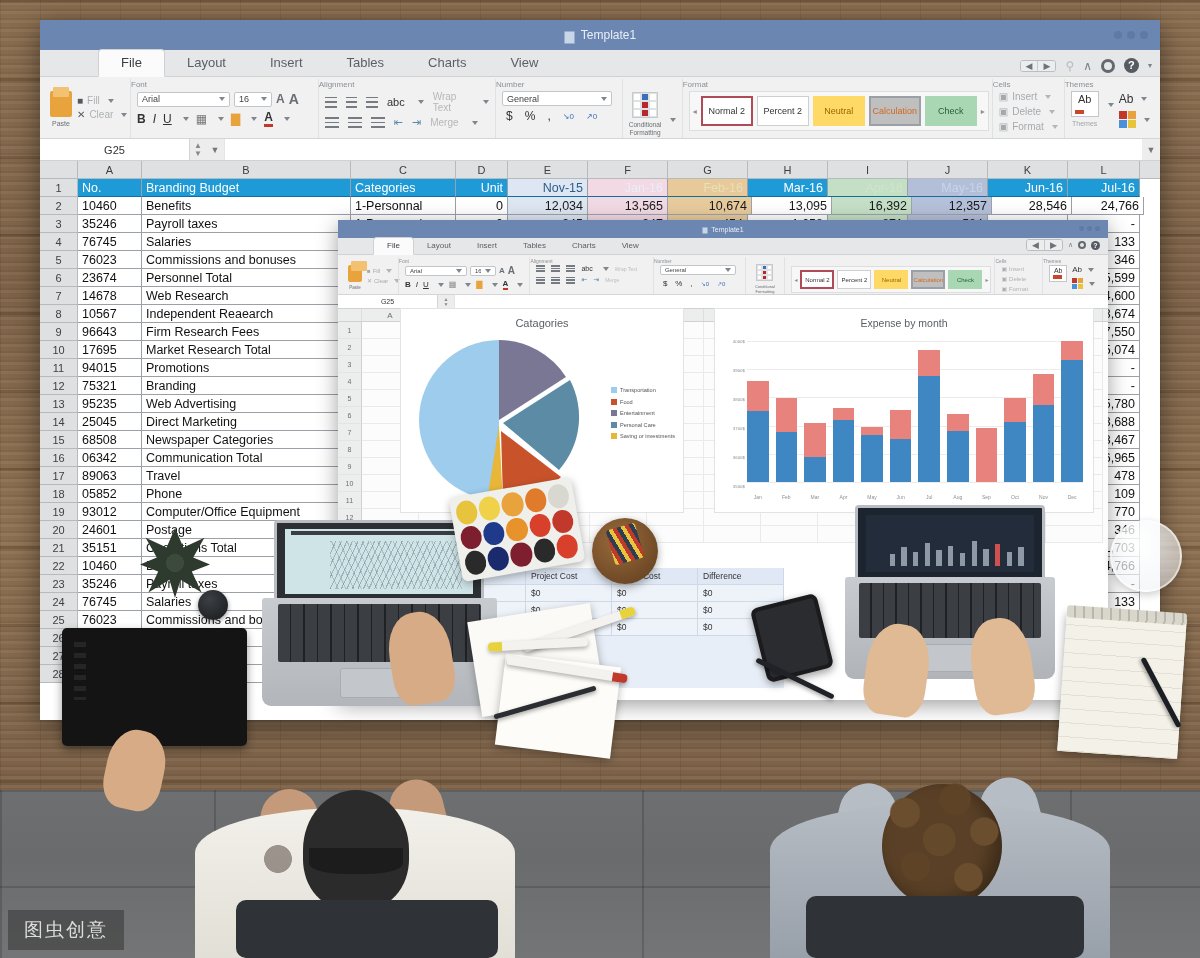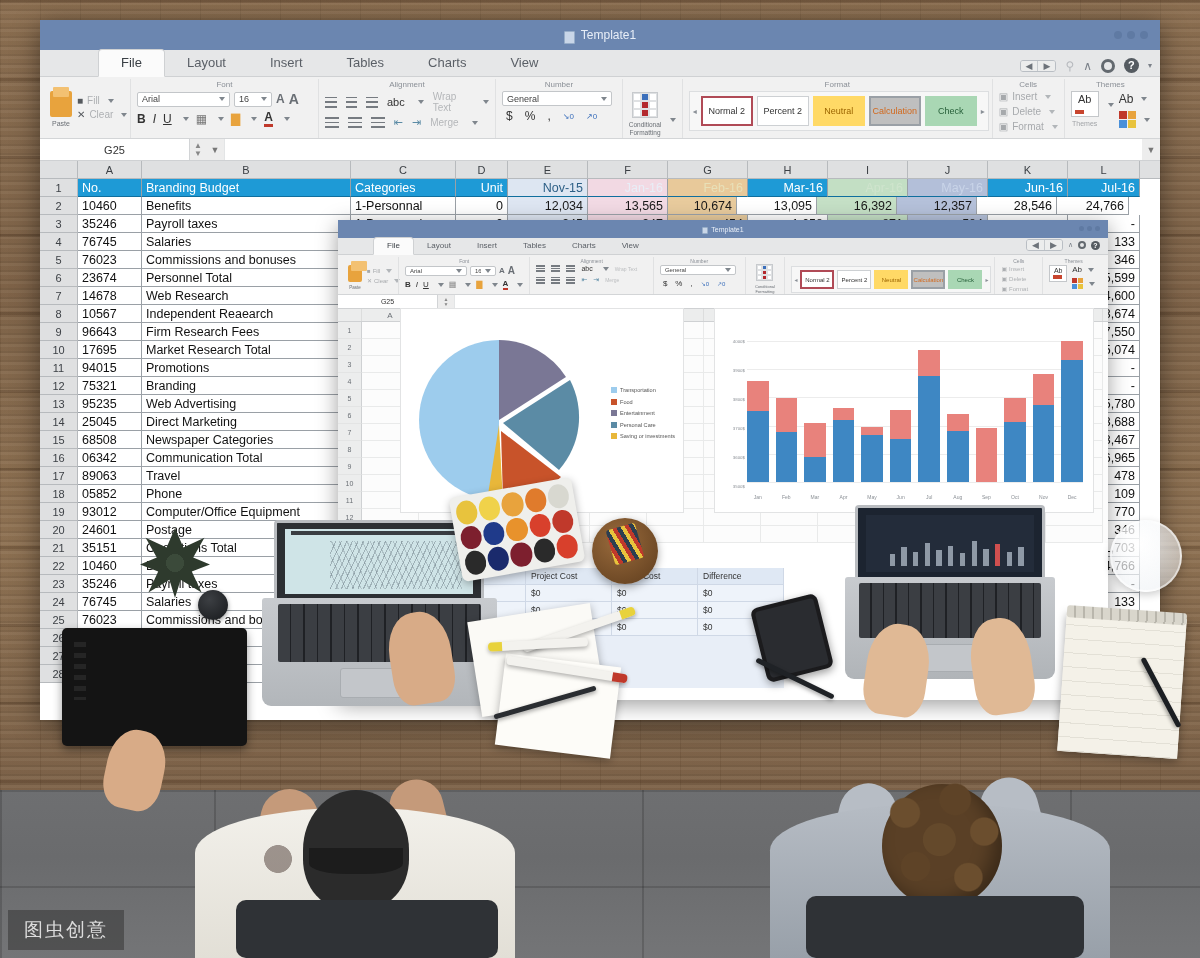--- a/index.html
+++ b/index.html
@@ -87,21 +87,21 @@
   .ico-gear{ width:14px;height:14px;border-radius:50%;border:3px solid #63696f; }
 
   
   .ribbon{
     height:62px; background:#f1f1f1; border-bottom:1px solid #d3d5d7;
     display:flex; align-items:stretch; padding:2px 4px 0 4px; font-size:10px; color:#6a6f75;
     position:relative;
   }
   .rgroup{ position:relative; padding:12px 6px 0 6px; display:flex; align-items:flex-start; gap:5px;}
   .rgroup + .rgroup{ border-left:1px solid #e0e1e2; }
-  .glabel{ position:absolute; top:1px; left:0; right:0; text-align:center; font-size:8px; color:#8b9097;}
+  .glabel{ position:absolute; top:1px; left:0; right:0; text-align:left; font-size:8px; color:#8b9097;}
   .btn-col{ display:flex; flex-direction:column; gap:3px; }
   .row{ display:flex; align-items:center; gap:4px; }
   .combo{
     background:#fff; border:1px solid #c3c6c9; border-radius:2px;
     height:15px; display:flex; align-items:center; justify-content:space-between;
     padding:0 4px; font-size:9px; color:#444;
   }
   .combo .cv{ white-space:nowrap; overflow:hidden; }
   .caret{ width:0;height:0;border-left:3px solid transparent;border-right:3px solid transparent;
     border-top:4px solid #7f868d; margin-left:4px;}
@@ -642,21 +642,21 @@
         <div class="cell hdr num" style="width: 72px; text-align: right;">Jul-16</div>
       </div>
       <div class="srow">
         <div class="rh">2</div>
         <div class="cell" style="width: 64px;">10460</div>
         <div class="cell" style="width: 209px;">Benefits</div>
         <div class="cell" style="width: 105px;">1-Personnal</div>
         <div class="cell num" style="width: 52px;">0</div>
         <div class="cell num" style="width: 80px; background: rgb(221, 230, 242); opacity: 0.96;">12,034</div>
         <div class="cell num" style="width: 80px; background: rgb(242, 217, 227); opacity: 0.96;">13,565</div>
-        <div class="cell num" style="width: 69px; background: rgb(232, 201, 154); opacity: 0.96;">10,674</div>
+        <div class="cell num" style="width: 84px; background: rgb(232, 201, 154); opacity: 0.96;">10,674</div>
         <div class="cell num" style="width: 80px; background: rgb(255, 255, 255); opacity: 0.96;">13,095</div>
         <div class="cell num" style="width: 80px; background: rgb(195, 223, 196); opacity: 0.96;">16,392</div>
         <div class="cell num" style="width: 80px; background: rgb(179, 191, 217); opacity: 0.96;">12,357</div>
         <div class="cell num" style="width: 80px;">28,546</div>
         <div class="cell num" style="width: 72px;">24,766</div>
       </div>
       <div class="srow">
         <div class="rh">3</div>
         <div class="cell" style="width: 64px;">35246</div>
         <div class="cell" style="width: 209px;">Payroll taxes</div>
@@ -1488,20 +1488,21 @@
         <div class="icell" style="width: 57px;"></div>
         <div class="icell" style="width: 57px;"></div>
         <div class="icell" style="width: 57px;"></div>
         <div class="icell" style="width: 57px;"></div>
         <div class="icell" style="width: 57px;"></div>
         <div class="icell" style="width: 57px;"></div>
       </div>
     </div>
 
   <div class="chartbox" id="pie-chart">
+    <div class="chart-title">Catagories</div>
     <svg width="200" height="170" viewBox="0 0 200 170" style="position:absolute;left:6px;top:26px">
 
       <path d="M 92 85 L 92 5 A 80 80 0 1 0 92 165 Z" fill="#9dcced"></path>
 
       <path d="M 92 85 L 92 5 A 80 80 0 0 1 159 42 Z" fill="#7a7795"></path>
 
       <path d="M 96 88 L 163 45 A 80 80 0 0 1 152 135 Z" fill="#5b8ba5"></path>
 
       <path d="M 94 96 L 154 142 A 80 80 0 0 1 96 165 Z" fill="#c8532a"></path>
 
@@ -1525,20 +1526,21 @@
           <span>Personal Care</span>
         </div>
       <div>
           <i style="background:#e8b73a"></i>
           <span>Saving or investments</span>
         </div>
     </div>
   </div>
 
   <div class="chartbox" id="bar-chart">
+    <div class="chart-title">Expense by month</div>
     <div class="axis-y" id="bar-axis-y">
         <div>4000$</div>
         <div>3900$</div>
         <div>3800$</div>
         <div>3700$</div>
         <div>3600$</div>
         <div>3500$</div>
       </div>
     <div class="plot" id="bar-plot">
         <div class="gridline" style="top: 0%;"></div>

